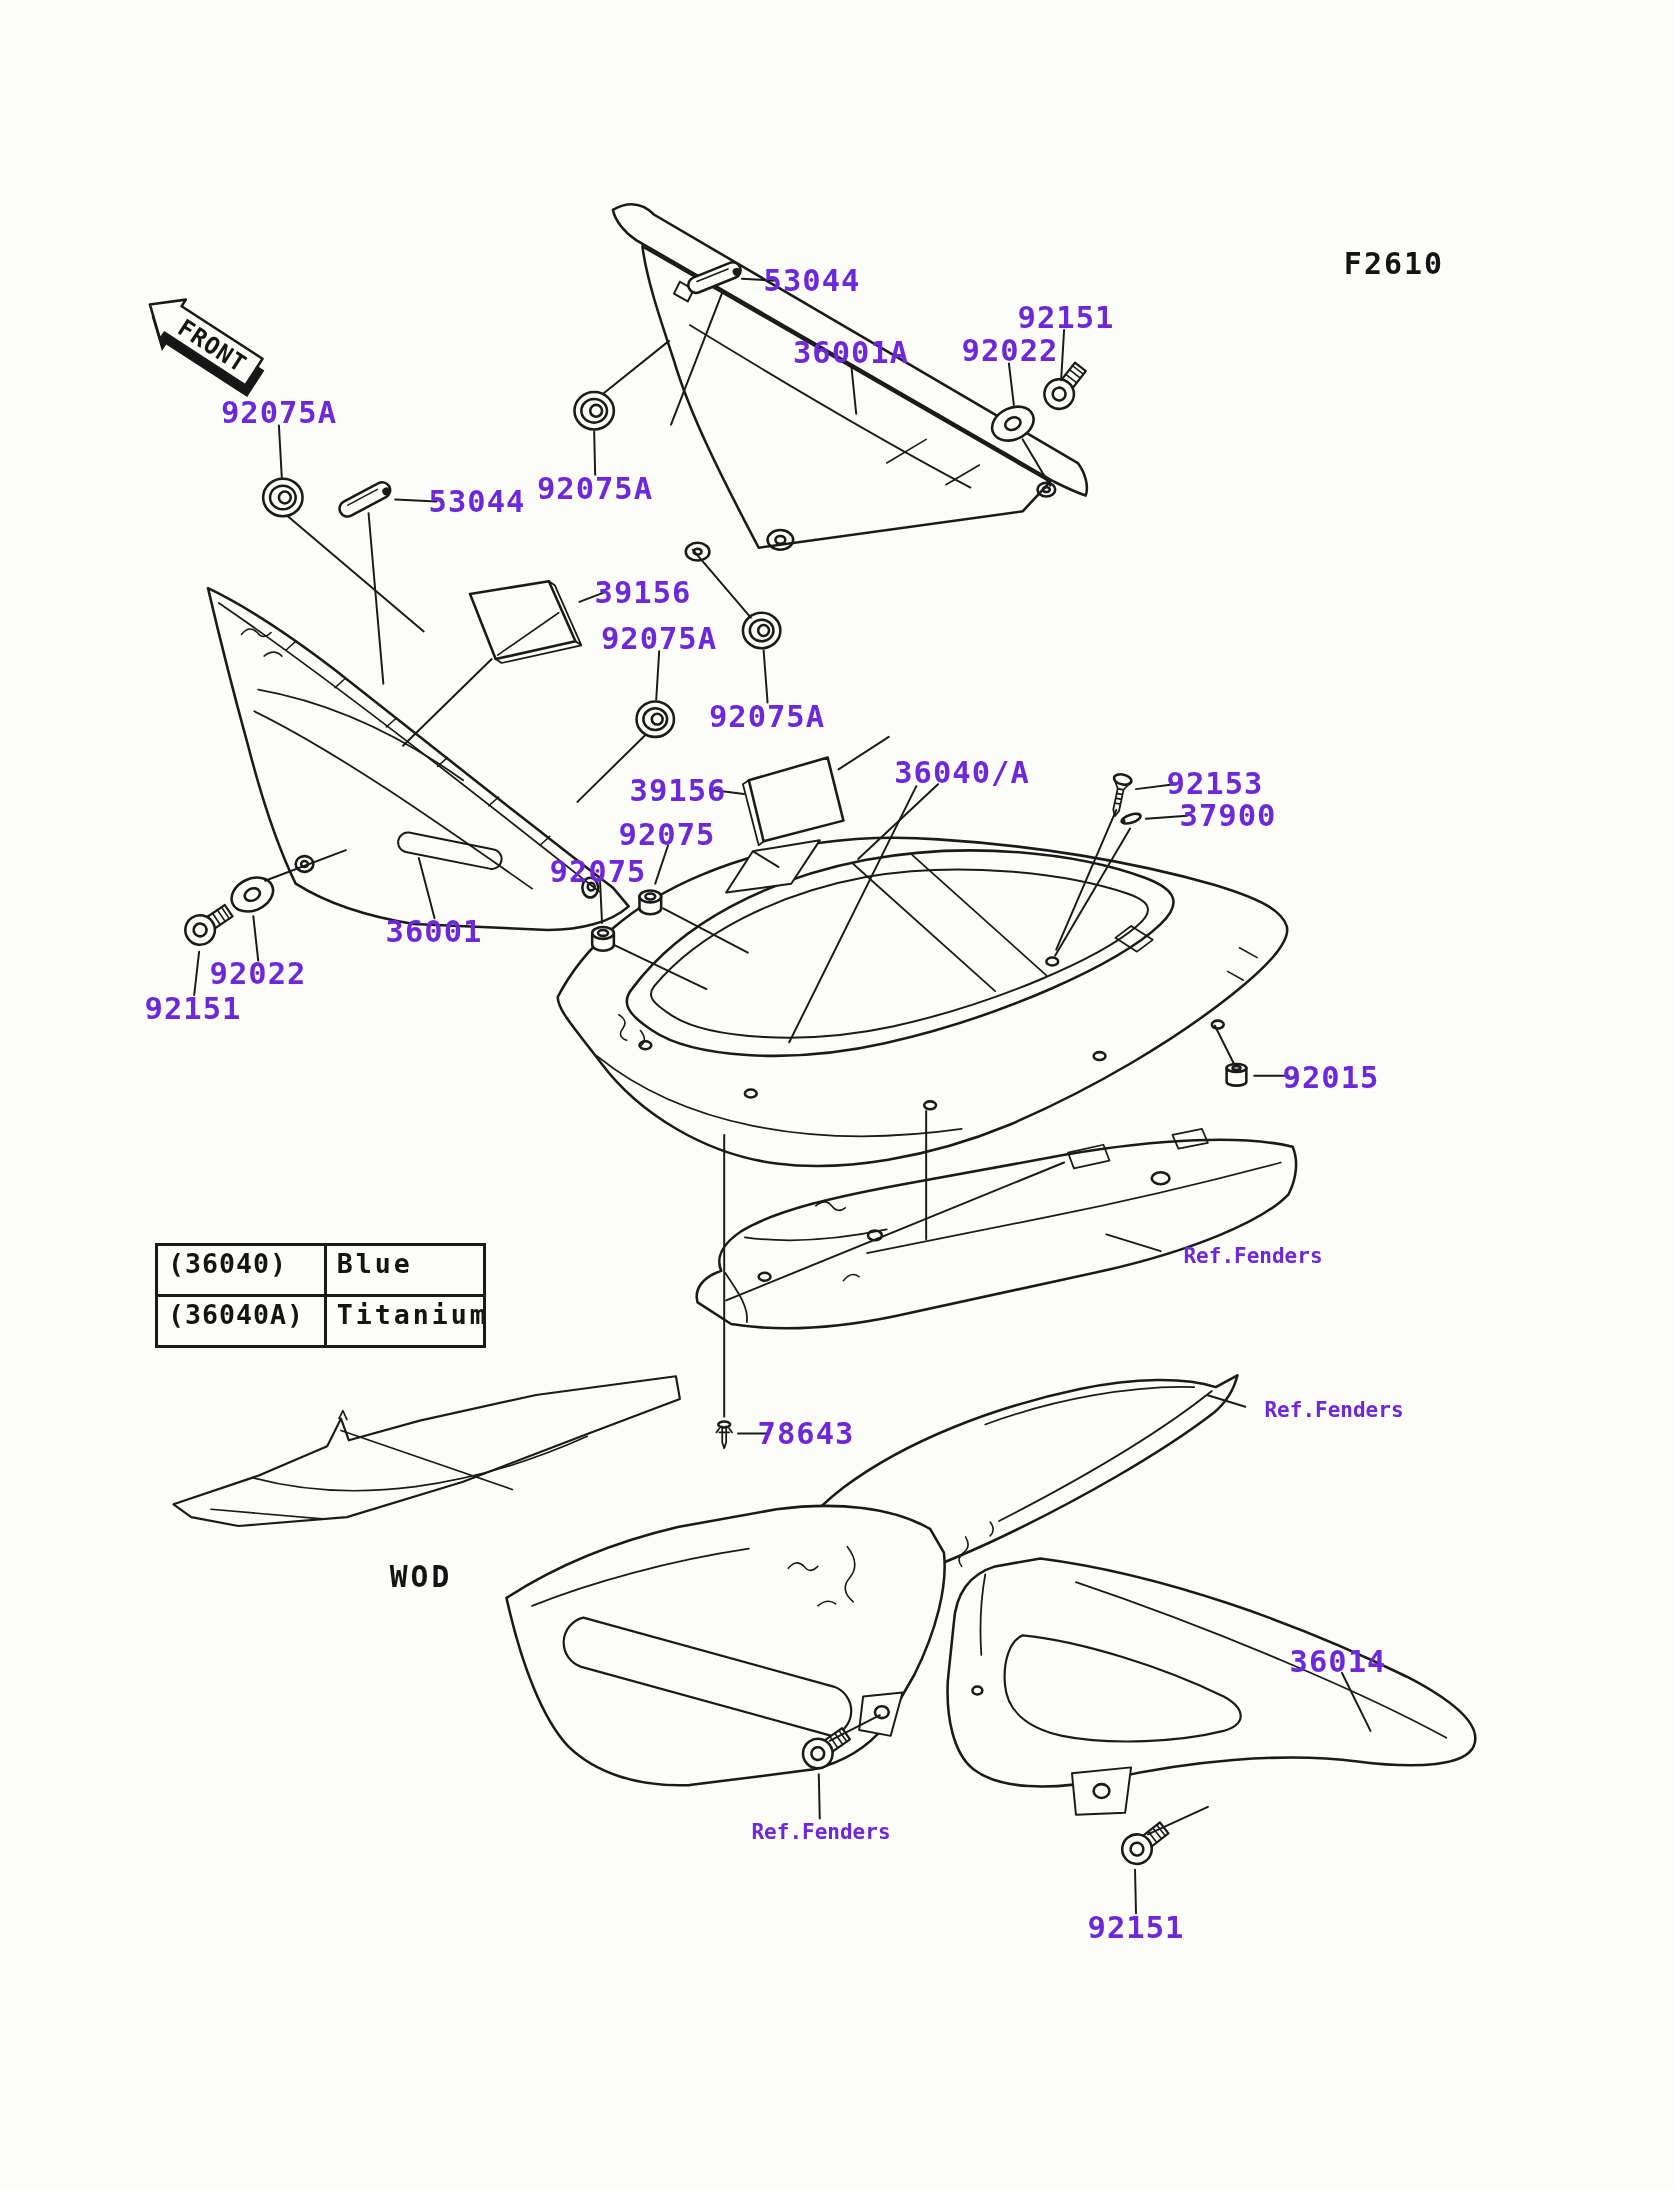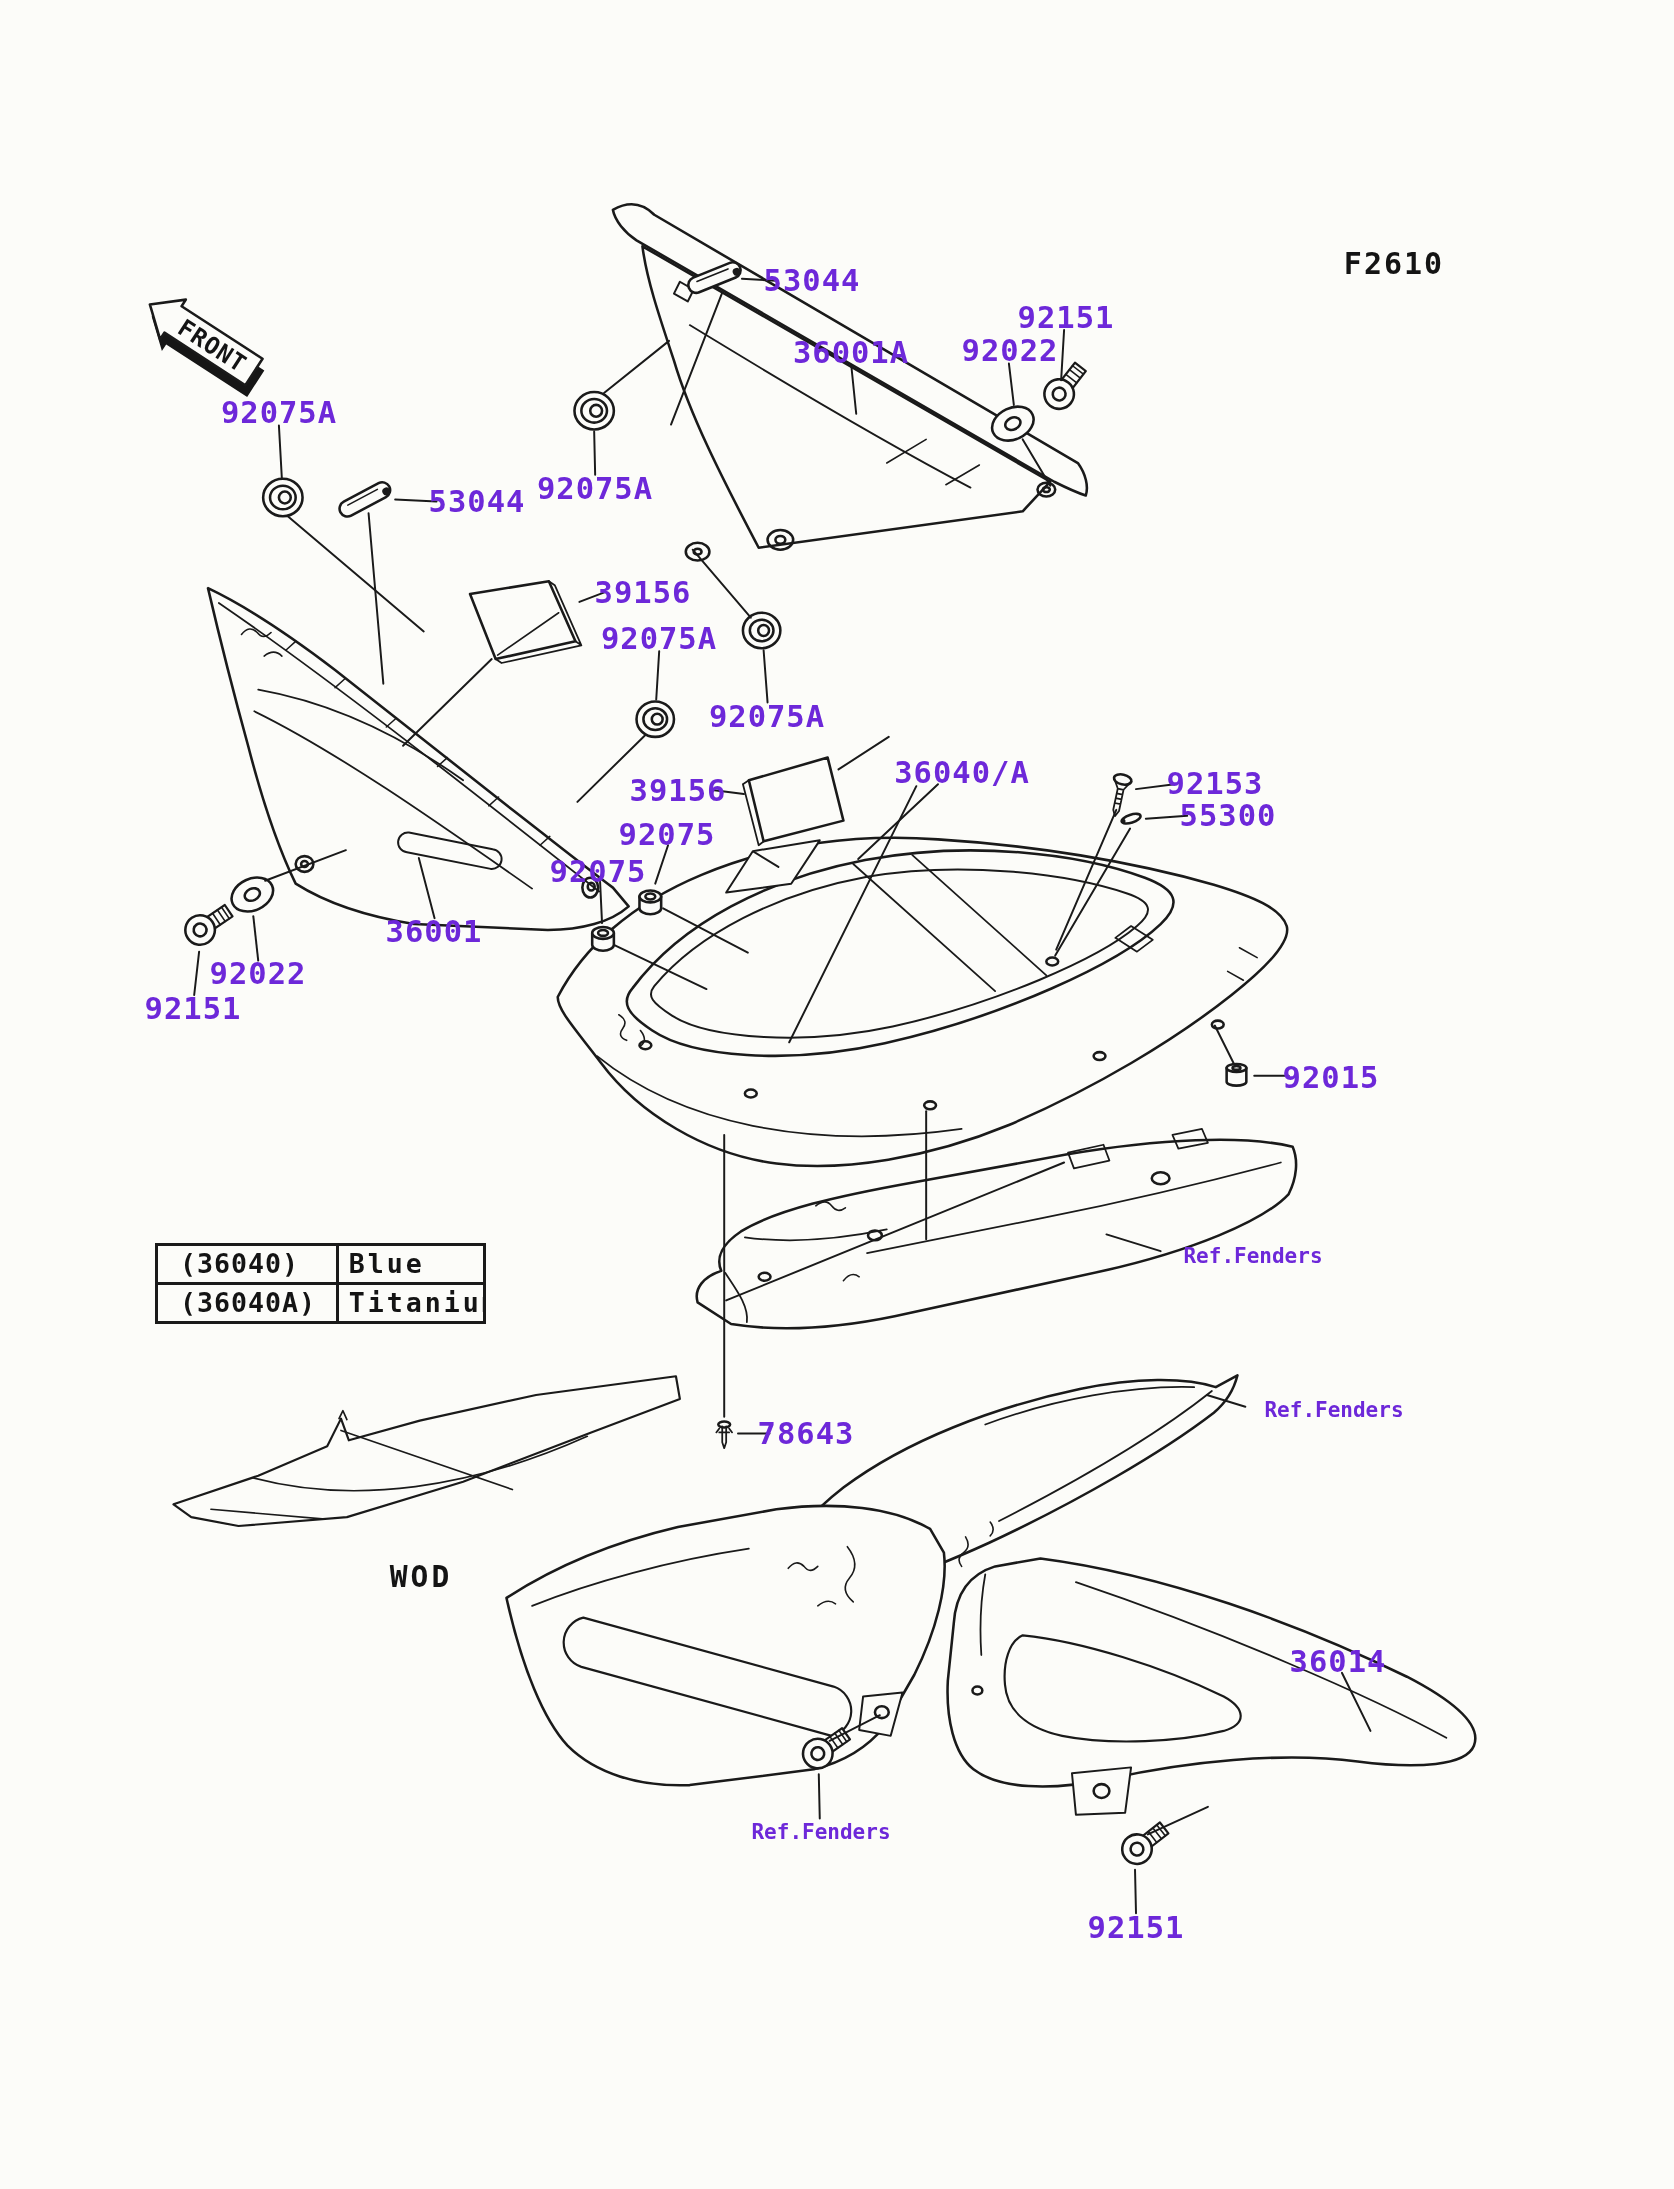--- a/index.html
+++ b/index.html
@@ -6,21 +6,21 @@
   .page{position:relative;width:1675px;height:2190px;background:#fcfcf9;overflow:hidden;
         font-family:"DejaVu Sans Mono","Liberation Mono",monospace;color:#141414;}
   .diagram-svg{position:absolute;left:0;top:0;}
   .labels-layer{position:absolute;left:0;top:0;width:100%;height:100%;}
   .part-label{position:absolute;transform:translate(-50%,-50%);
         font-weight:700;font-size:30.5px;letter-spacing:1px;white-space:nowrap;color:#6d28d9;}
   .part-label[data-name*="ref-fenders"]{font-size:21px;letter-spacing:0px;}
   .fig-code{position:absolute;transform:translate(-50%,-50%);font-weight:700;font-size:30px;letter-spacing:2px;}
   .inset-caption{position:absolute;transform:translate(-50%,-50%);font-weight:700;font-size:29.6px;letter-spacing:3px;}
   .color-table{position:absolute;left:155px;top:1243px;width:325px;border:3px solid #1a1a1a;background:#fcfcf9;}
-  .ct-row{display:flex;height:36px;line-height:36px;padding-left:12px;}
+  .ct-row{display:flex;height:48px;line-height:36px;}
   .ct-row + .ct-row{border-top:3px solid #1a1a1a;}
   .ct-cell{font-weight:700;font-size:26.6px;letter-spacing:1px;padding-left:9.9px;white-space:nowrap;overflow:hidden;}
   .ct-part{width:156px;border-right:3px solid #1a1a1a;}
   .ct-color{flex:1;letter-spacing:3px;}
   .inset-box{position:absolute;left:156px;top:1332px;width:525px;height:214px;border:3px solid #1a1a1a;}
   .inset-title{position:absolute;left:11.8px;top:3.9px;font-weight:700;font-size:28.6px;letter-spacing:1px;}
 </style>
 </head>
 <body>
 
@@ -304,21 +304,21 @@
       <div class="part-label" data-name="label-36001a" style="left: 851px; top: 352px;">36001A</div>
       <div class="part-label" data-name="label-92151-1" style="left: 1066px; top: 317px;">92151</div>
       <div class="part-label" data-name="label-92022-1" style="left: 1010px; top: 350px;">92022</div>
       <div class="part-label" data-name="label-92075a-2" style="left: 595px; top: 488px;">92075A</div>
       <div class="part-label" data-name="label-39156-1" style="left: 643px; top: 592px;">39156</div>
       <div class="part-label" data-name="label-92075a-3" style="left: 659px; top: 638px;">92075A</div>
       <div class="part-label" data-name="label-92075a-4" style="left: 767px; top: 716px;">92075A</div>
       <div class="part-label" data-name="label-39156-2" style="left: 678px; top: 790px;">39156</div>
       <div class="part-label" data-name="label-36040a" style="left: 962px; top: 772px;">36040/A</div>
       <div class="part-label" data-name="label-92153" style="left: 1215px; top: 783px;">92153</div>
-      <div class="part-label" data-name="label-92200" style="left: 1228px; top: 815px;">55300</div>
+      <div class="part-label" data-name="label-92200" style="left: 1228px; top: 815px;">37900</div>
       <div class="part-label" data-name="label-92075-1" style="left: 667px; top: 834px;">92075</div>
       <div class="part-label" data-name="label-92075-2" style="left: 598px; top: 871px;">92075</div>
       <div class="part-label" data-name="label-36001" style="left: 434px; top: 931px;">36001</div>
       <div class="part-label" data-name="label-92022-2" style="left: 258px; top: 973px;">92022</div>
       <div class="part-label" data-name="label-92151-2" style="left: 193px; top: 1008px;">92151</div>
       <div class="part-label" data-name="label-92015" style="left: 1331px; top: 1077px;">92015</div>
       <div class="part-label" data-name="label-ref-fenders-1" style="left: 1253px; top: 1256px;">Ref.Fenders</div>
       <div class="part-label" data-name="label-92039" style="left: 806px; top: 1433px;">78643</div>
       <div class="part-label" data-name="label-ref-fenders-2" style="left: 1334px; top: 1410px;">Ref.Fenders</div>
       <div class="part-label" data-name="label-36014" style="left: 1338px; top: 1661px;">36014</div>

